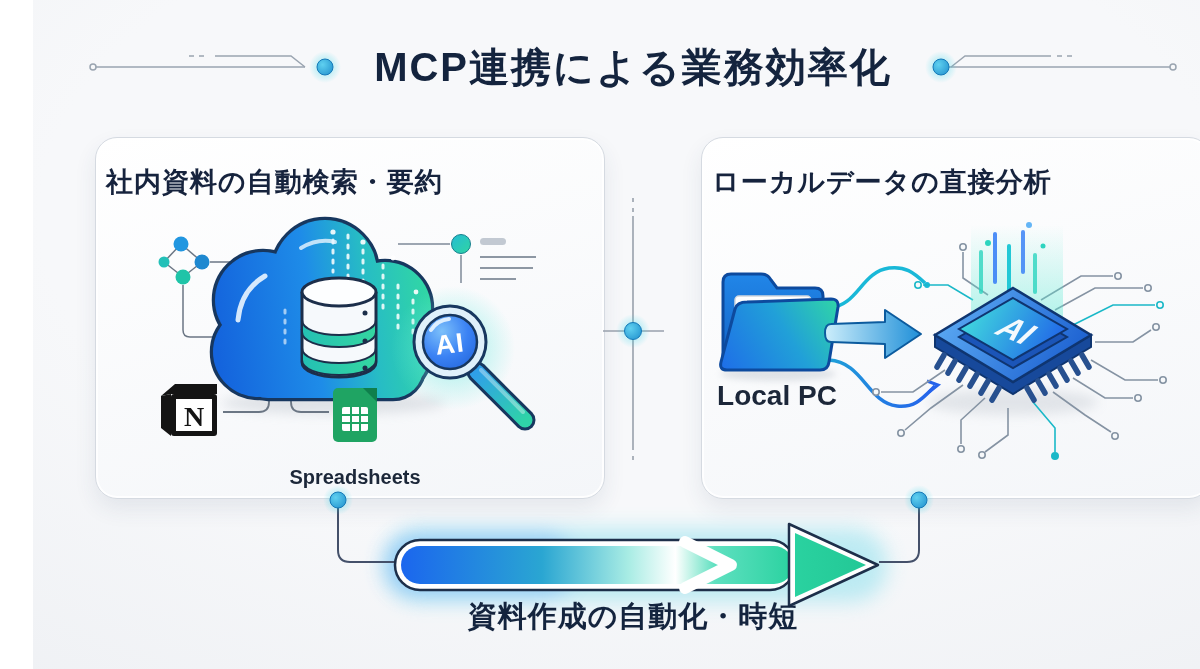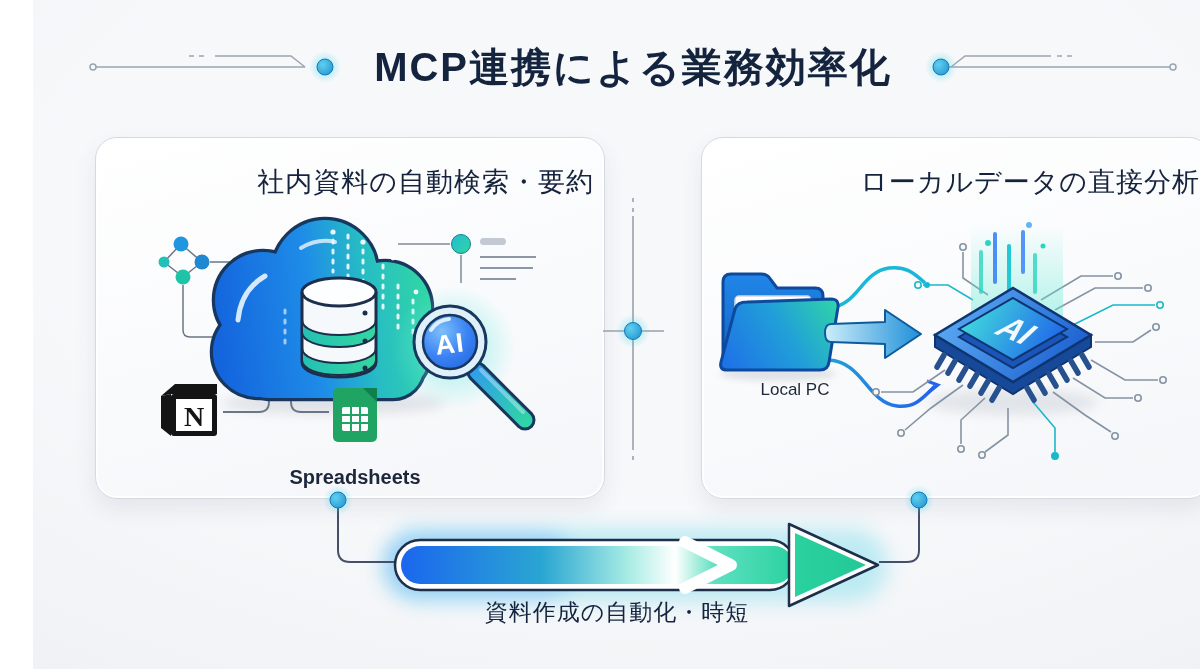--- a/index.html
+++ b/index.html
@@ -9,30 +9,30 @@
        background:radial-gradient(130% 130% at 50% 32%, #f7f8fa 38%, #e6e9ee 100%);margin-left:33px;}
   .page-title{position:absolute;left:0;top:40px;width:100%;text-align:center;
        font-size:40px;font-weight:800;color:#14243e;letter-spacing:2px;z-index:2}
   .panel{position:absolute;top:137px;width:508px;height:360px;
        background:linear-gradient(165deg,#ffffff,#f4f6f9);
        border:1.5px solid #d5dae1;border-radius:22px;
        box-shadow:0 10px 22px rgba(45,65,95,.09), inset 0 0 0 2px rgba(255,255,255,.85);
        z-index:1}
   .panel-left{left:62px}
   .panel-right{left:668px}
-  .panel-title{margin:26px 10px 0;text-align:right;font-size:27px;font-weight:400;
+  .panel-title{margin:26px 10px 0;text-align:left;font-size:27px;font-weight:700;
        color:#16233d;letter-spacing:1px}
   .art{position:absolute;left:0;top:0;z-index:3;pointer-events:none}
   .io-label{position:absolute;z-index:4;text-align:center;color:#1c2739;
        font-weight:600;font-size:20px}
   .label-notion{left:82px;top:447px;width:140px}
   .label-sheets{left:232px;top:466px;width:180px}
-  .label-localpc{left:688px;top:380px;width:148px;font-size:17px;font-weight:400}
-  .flow-caption{position:absolute;z-index:4;left:284px;top:597px;width:600px;
-       text-align:center;font-size:23px;font-weight:400;color:#14243e;letter-spacing:1px}
+  .label-localpc{left:670px;top:380px;width:148px;font-size:28px;font-weight:700}
+  .flow-caption{position:absolute;z-index:4;left:300px;top:597px;width:600px;
+       text-align:center;font-size:29px;font-weight:700;color:#14243e;letter-spacing:1px}
 </style>
 </head>
 <body>
 
 <div class="canvas">
 
   <div class="page-title">MCP連携による業務効率化</div>
 
   <section class="panel panel-left">
     <h2 class="panel-title">社内資料の自動検索・要約</h2>

